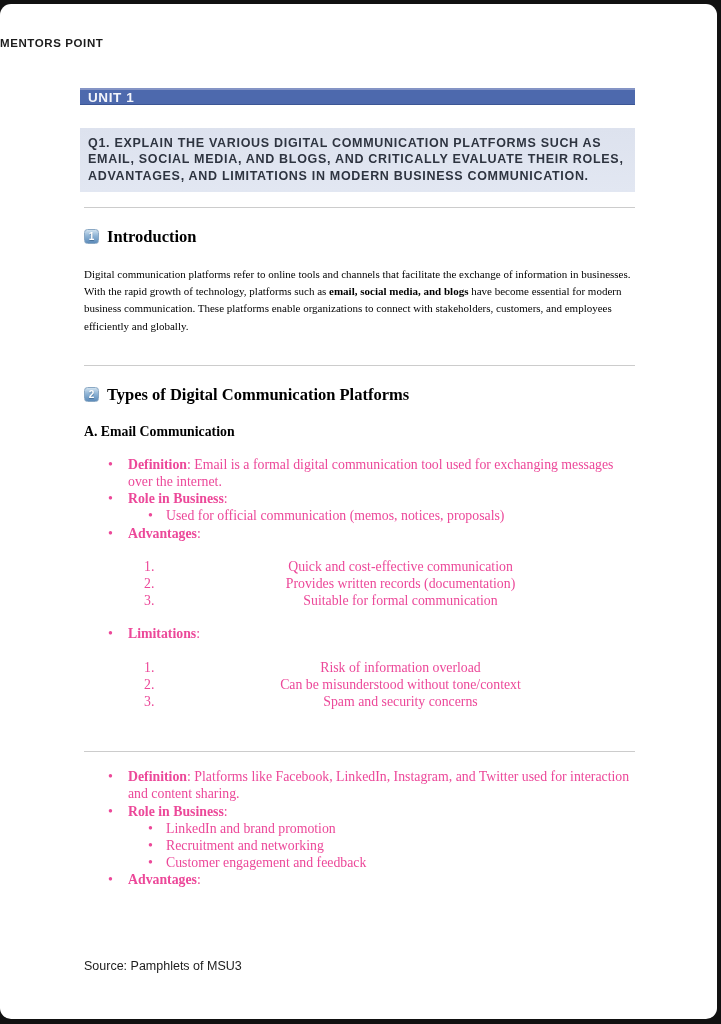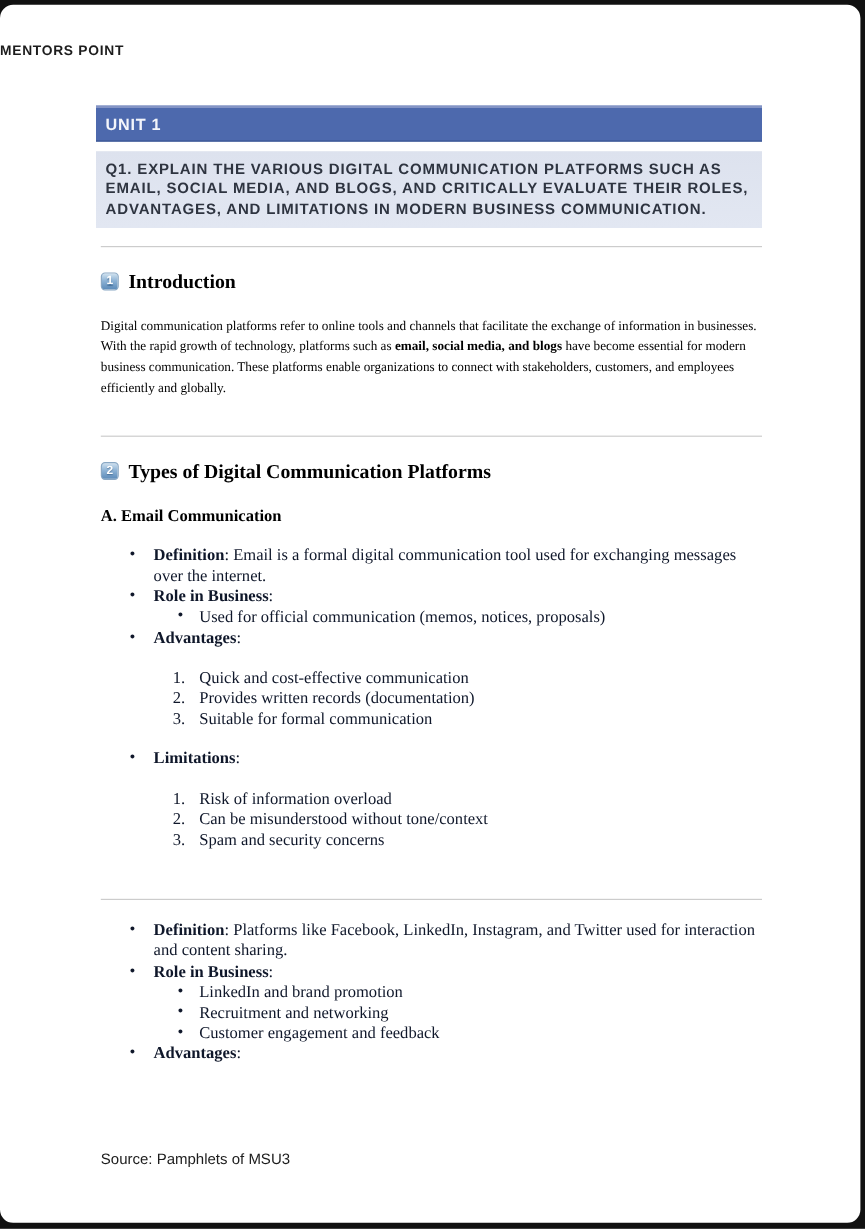--- a/index.html
+++ b/index.html
@@ -27,32 +27,32 @@
     color: #1c1c1c;
   }
   .content {
     margin: 0 82px 0 80px;
   }
   .unit-banner {
     margin-top: 39px;
     background: #4d69ad;
     border-top: 2px solid #8494c5;
     border-bottom: 1px solid #3c5694;
-    height: 30px;
+    height: 17px;
     display: flex;
     align-items: center;
     padding-left: 8px;
     font-family: "Liberation Sans", sans-serif;
     font-weight: bold;
     font-size: 13.5px;
     letter-spacing: 0.6px;
     color: #f3f5fb;
   }
   .question-box {
-    margin-top: 8px;
+    margin-top: 23px;
     background: linear-gradient(#dde2ee, #e2e7f2);
     padding: 7px 8px 8px 8px;
     font-family: "Liberation Sans", sans-serif;
     font-weight: bold;
     font-size: 12.5px;
     letter-spacing: 0.7px;
     line-height: 16.3px;
     color: #2e3440;
   }
   .rule {
@@ -93,21 +93,21 @@
     font-size: 11px;
     line-height: 17.2px;
     color: #000;
   }
   .sub-heading {
     margin: 19px 0 0 4px;
     font-size: 13.8px;
     font-weight: bold;
     color: #000;
   }
-  .list { margin-top: 16px; font-size: 13.8px; line-height: 17.2px; color: #0f172a; }
+  .list { margin-top: 16px; font-size: 13.8px; line-height: 17.2px; color: #ec4899; }
   .li-1 {
     position: relative;
     padding-left: 48px;
   }
   .li-1::before {
     content: "\2022";
     position: absolute;
     left: 28px;
     font-size: 14px;
   }
@@ -123,20 +123,21 @@
   }
   .num-list {
     margin-top: 16px;
     margin-bottom: 16px;
     counter-reset: n;
   }
   .li-n {
     position: relative;
     padding-left: 86px;
     counter-increment: n;
+    text-align: center;
   }
   .li-n::before {
     content: counter(n) ".";
     position: absolute;
     left: 64px;
   }
   .bold { font-weight: bold; }
   .footer {
     position: absolute;
     left: 84px; right: 88px;

